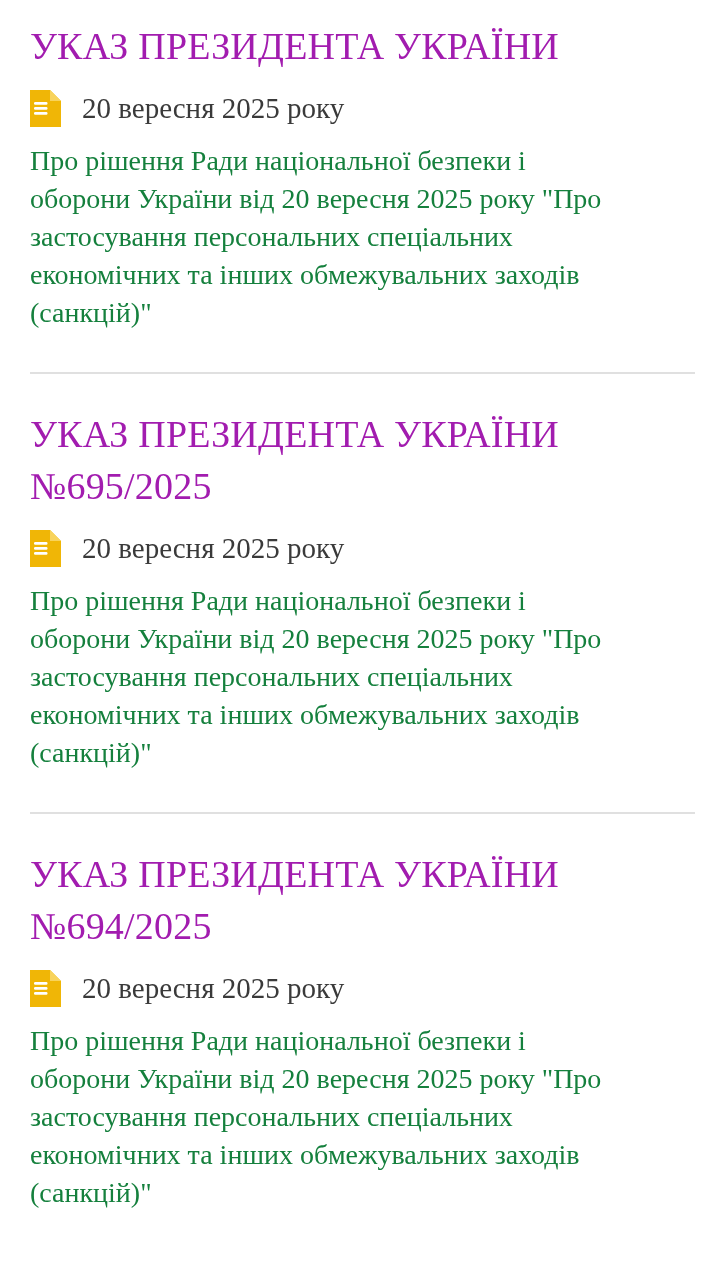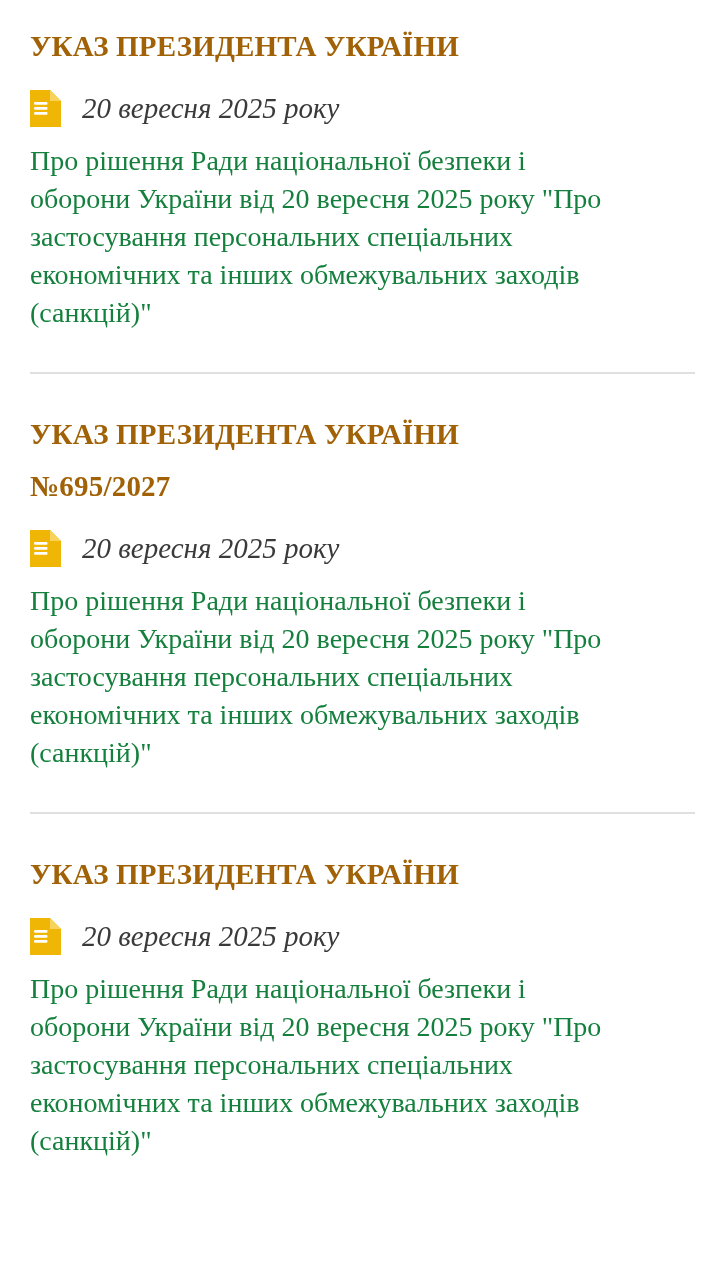--- a/index.html
+++ b/index.html
@@ -25,24 +25,24 @@
   }
   article.decree:first-child {
     padding-top: 20px;
   }
   article.decree:last-child {
     border-bottom: none;
     padding-bottom: 16px;
   }
   h2.decree-title {
     margin: 0 0 16px 0;
-    font-size: 29px;
+    font-size: 38px;
     line-height: 52px;
-    font-weight: 700;
-    color: #a16207;
+    font-weight: 400;
+    color: #a21caf;
     letter-spacing: 0.2px;
     cursor: pointer;
   }
   h2.decree-title .t-line {
     display: block;
   }
   .date-row {
     display: flex;
     align-items: center;
     gap: 21px;
@@ -55,21 +55,20 @@
     height: 37px;
     flex: 0 0 auto;
   }
   .doc-icon svg {
     display: block;
   }
   .decree-date {
     font-size: 29px;
     color: #3a3a3a;
     white-space: nowrap;
-    font-style: italic;
   }
   p.decree-desc {
     margin: 0;
     font-size: 28px;
     line-height: 38px;
     color: #15803d;
   }
   p.decree-desc .d-line {
     display: block;
     white-space: nowrap;
@@ -103,21 +102,21 @@
       <span class="d-line">оборони України від 20 вересня 2025 року "Про</span>
       <span class="d-line">застосування персональних спеціальних</span>
       <span class="d-line">економічних та інших обмежувальних заходів</span>
       <span class="d-line">(санкцій)"</span>
     </p>
   </article>
 
   <article class="decree">
     <h2 class="decree-title">
       <span class="t-line">УКАЗ ПРЕЗИДЕНТА УКРАЇНИ</span>
-      <span class="t-line">№695/2027</span>
+      <span class="t-line">№695/2025</span>
     </h2>
     <div class="date-row">
       <span class="doc-icon">
         <svg width="31" height="37" viewBox="0 0 31 37" aria-hidden="true">
           <path d="M0 0 H20 L31 11 V37 H0 Z" fill="#f0b606"></path>
           <path d="M20 0 L31 11 H20 Z" fill="#f8d35b"></path>
           <g fill="#ffffff">
             <rect x="4" y="12" width="13.5" height="2.8" rx="1.2"></rect>
             <rect x="4" y="17" width="13.5" height="2.8" rx="1.2"></rect>
             <rect x="4" y="22" width="13.5" height="2.8" rx="1.2"></rect>
@@ -131,20 +130,21 @@
       <span class="d-line">оборони України від 20 вересня 2025 року "Про</span>
       <span class="d-line">застосування персональних спеціальних</span>
       <span class="d-line">економічних та інших обмежувальних заходів</span>
       <span class="d-line">(санкцій)"</span>
     </p>
   </article>
 
   <article class="decree">
     <h2 class="decree-title">
       <span class="t-line">УКАЗ ПРЕЗИДЕНТА УКРАЇНИ</span>
+      <span class="t-line">№694/2025</span>
     </h2>
     <div class="date-row">
       <span class="doc-icon">
         <svg width="31" height="37" viewBox="0 0 31 37" aria-hidden="true">
           <path d="M0 0 H20 L31 11 V37 H0 Z" fill="#f0b606"></path>
           <path d="M20 0 L31 11 H20 Z" fill="#f8d35b"></path>
           <g fill="#ffffff">
             <rect x="4" y="12" width="13.5" height="2.8" rx="1.2"></rect>
             <rect x="4" y="17" width="13.5" height="2.8" rx="1.2"></rect>
             <rect x="4" y="22" width="13.5" height="2.8" rx="1.2"></rect>

